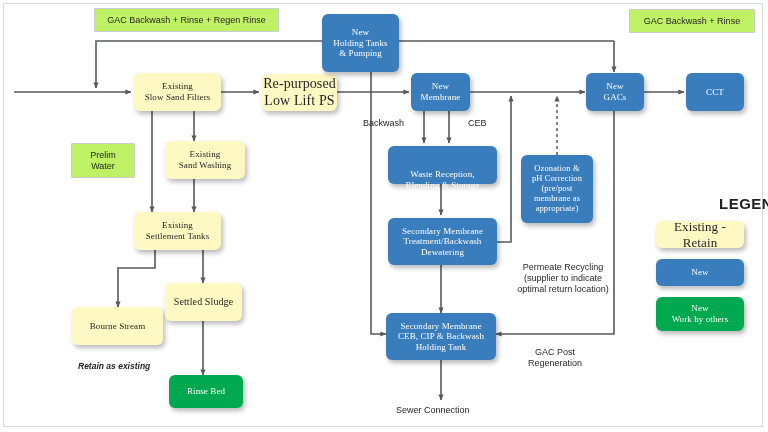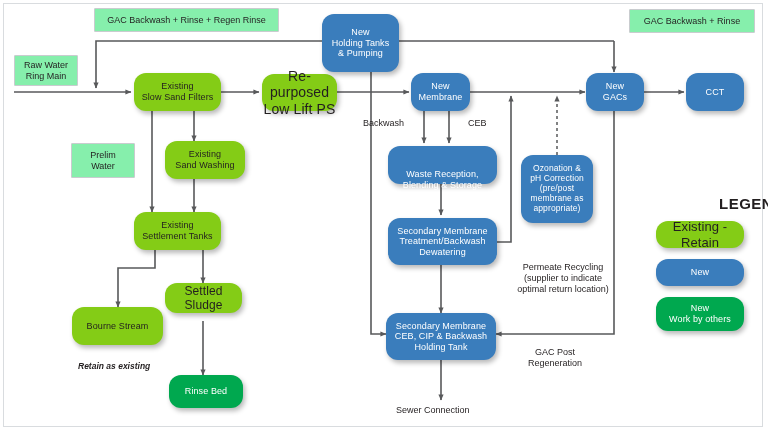--- a/index.html
+++ b/index.html
@@ -2,28 +2,28 @@
 <html><head>
 <meta charset="utf-8">
 <style>
   html,body{margin:0;padding:0;background:#ffffff;}
   body{width:768px;height:432px;overflow:hidden;
        font-family:"Liberation Sans","DejaVu Sans",sans-serif;}
   #stage{position:relative;width:768px;height:432px;background:#fff;}
   #frame{position:absolute;left:3px;top:3px;width:760px;height:424px;
          border:1px solid #d9dcdf;box-sizing:border-box;background:#fff;}
   svg#wires{position:absolute;left:0;top:0;width:768px;height:432px;}
-  .node{position:absolute;box-sizing:border-box;border-radius:12px;
+  .node{position:absolute;box-sizing:border-box;border-radius:6px;
         display:flex;align-items:center;justify-content:center;text-align:center;
         line-height:1.17;letter-spacing:.1px;
-        box-shadow:2px 3px 5px rgba(0,0,0,.28);}
-  .orange{background:#84cc16;color:#231f20;}
+        box-shadow:2px 3px 5px rgba(0,0,0,.28);font-family:Liberation Serif, serif;}
+  .orange{background:#fef9c3;color:#231f20;}
   .blue{background:#3A7DBC;color:#ffffff;}
   .green{background:#00A84F;color:#ffffff;}
-  .plain{position:absolute;box-sizing:border-box;background:#86efac;
+  .plain{position:absolute;box-sizing:border-box;background:#bef264;
          border:1px solid #c9cccf;color:#231f20;border-radius:1px;
          display:flex;align-items:center;justify-content:center;text-align:center;
          line-height:1.2;}
   .lbl{position:absolute;color:#231f20;line-height:1.2;white-space:pre-line;}
   .lbl.ctr{text-align:center;}
   .ital{font-style:italic;font-weight:bold;font-size:8.5px;}
   .legend-title{position:absolute;font-weight:bold;font-size:15px;
                 letter-spacing:.5px;color:#231f20;margin-left:36px;}
 </style>
 </head>
@@ -85,24 +85,20 @@
 
     <g stroke="#58595B" stroke-width="1.6" fill="none">
       <path d="M614,41 L399,41"></path>
     </g>
 
     <g stroke="#58595B" stroke-width="1.5" fill="none" stroke-dasharray="3,3" marker-end="url(#ah)">
       <path d="M557,155 L557,96"></path>
     </g>
   </svg>
 
-  <div class="plain" style="left:14px;top:55px;width:64px;height:31px;font-size:9px;">
-    <span style="white-space:pre-line;">Raw Water
-Ring Main</span>
-  </div>
 
   <div class="plain" style="left:71px;top:143px;width:64px;height:35px;font-size:9px;">
     <span style="white-space:pre-line;">Prelim
 Water</span>
   </div>
 
   <div class="plain" style="left:94px;top:8px;width:185px;height:24px;font-size:9px;">
     <span>GAC Backwash + Rinse + Regen Rinse</span>
   </div>
 
@@ -122,21 +118,21 @@
 
   <div class="node orange" style="left:134px;top:212px;width:87px;height:38px;font-size:9px;">
     <span style="white-space:pre-line;">Existing
 Settlement Tanks</span>
   </div>
 
   <div class="node orange" style="left:72px;top:307px;width:91px;height:38px;font-size:9px;">
     <span>Bourne Stream</span>
   </div>
 
-  <div class="node orange" style="left:165px;top:283px;width:77px;height:30px;font-size:12px;">
+  <div class="node orange" style="left:165px;top:283px;width:77px;height:38px;font-size:10px;">
     <span>Settled Sludge</span>
   </div>
 
   <div class="node green" style="left:169px;top:375px;width:74px;height:33px;font-size:9px;">
     <span>Rinse Bed</span>
   </div>
 
   <div class="node orange" style="left:262px;top:74px;width:75px;height:37px;font-size:14px;">
     <span style="white-space:pre-line;">Re-purposed
 Low Lift PS</span>

